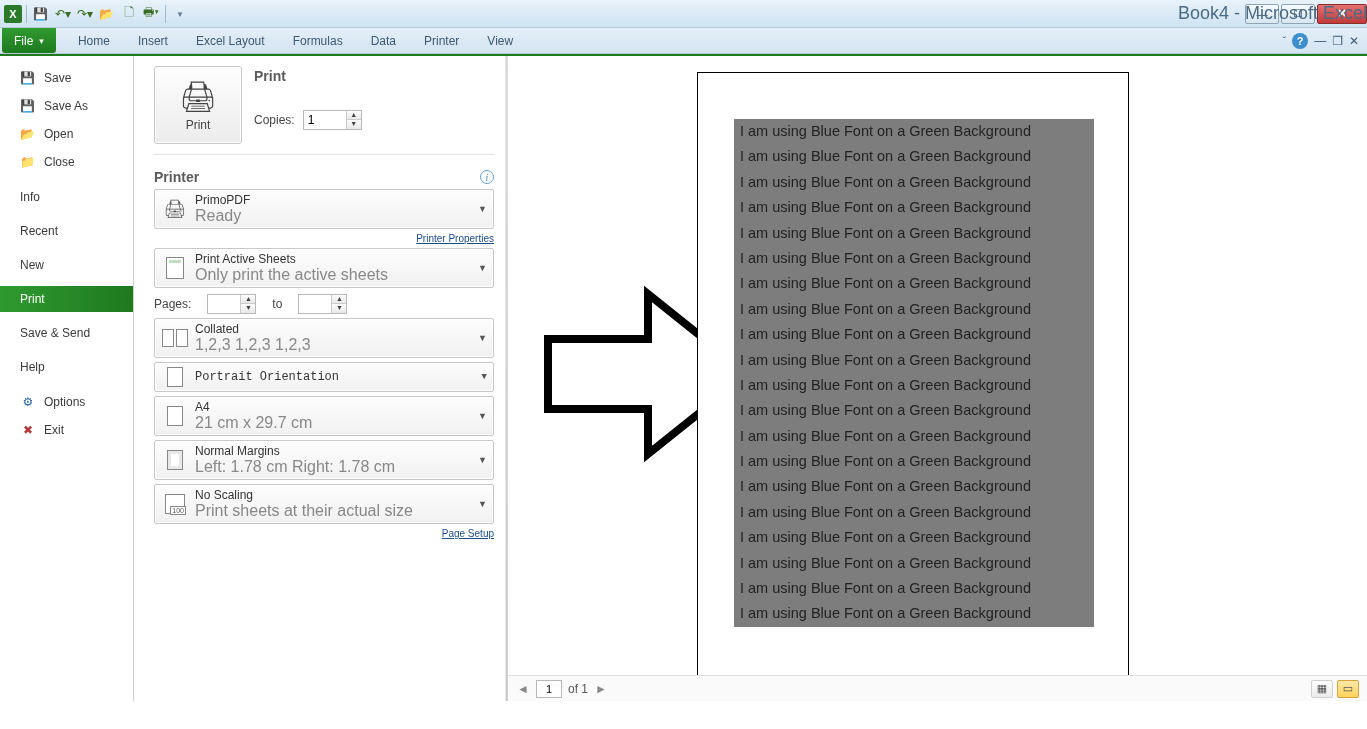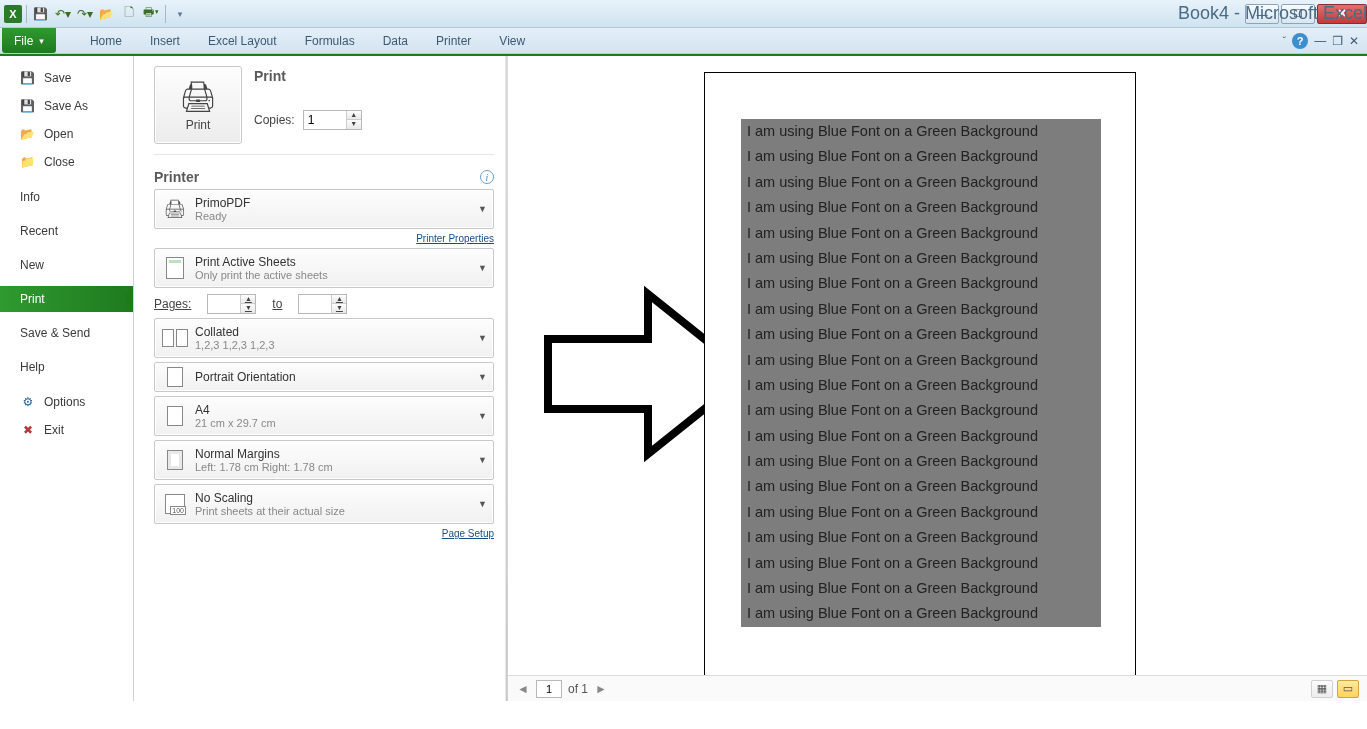--- a/index.html
+++ b/index.html
@@ -12,21 +12,21 @@
   .qat .excel-logo { width: 18px; height: 18px; background: #2a7a2a; border-radius: 2px; color: #fff; font-weight: bold; font-size: 11px; display: flex; align-items: center; justify-content: center; }
   .qat-sep { width: 1px; height: 18px; background: #a5b9c7; margin: 0 2px; }
   .title-text { position: absolute; left: 0; right: 0; text-align: right; color: #4a6b85; font-size: 18px; pointer-events: none; }
   .win-controls { margin-left: auto; display: flex; align-items: center; }
   .win-btn { width: 34px; height: 20px; margin-left: 2px; border: 1px solid #8fa5b7; border-radius: 2px; background: linear-gradient(to bottom,#f7fbfe,#d7e6f1); display: flex; align-items: center; justify-content: center; font-size: 11px; color: #2b4257; }
   .win-btn.close { width: 50px; background: linear-gradient(to bottom,#e27070,#c13a3a); border-color:#8c2c2c; color:#fff; font-weight:bold; }
 
   
   .ribbon-tabs { height: 26px; background: linear-gradient(to bottom,#e4eff8,#d3e4f1); border-bottom: 1px solid #b5c9d7; display: flex; align-items: stretch; padding-left: 2px; position: relative; }
   .tab { padding: 0 14px; display: flex; align-items: center; color: #3d5a72; font-size: 12px; }
-  .tab.file { background: linear-gradient(to bottom,#2f9a2f,#1e7a1e); color: #fff; font-weight: normal; border-radius: 0 0 3px 3px; margin-right: 20px; padding: 0 12px; }
+  .tab.file { background: linear-gradient(to bottom,#2f9a2f,#1e7a1e); color: #fff; font-weight: normal; border-radius: 0 0 3px 3px; margin-right: 8px; padding: 0 12px; }
   .tab.file .caret { margin-left: 6px; font-size: 9px; }
   .ribbon-right { margin-left: auto; display: flex; align-items: center; gap: 6px; padding-right: 8px; color: #3d5a72; }
   .help-circle { width: 16px; height: 16px; border-radius: 50%; background: #3d8ecf; color: #fff; font-size: 11px; display: flex; align-items: center; justify-content: center; font-weight: bold; }
   .ribbon-underline { height: 2px; background: #1e7a1e; }
 
   
   .backstage { display: flex; height: 645px; background: #fff; }
   .bs-left { width: 134px; background: #fff; border-right: 1px solid #d0d0d0; }
   .bs-item { padding: 6px 10px 6px 20px; display: flex; align-items: center; gap: 8px; color: #3a3a3a; font-size: 12px; }
   .bs-item.plain { padding-left: 20px; }
@@ -51,37 +51,37 @@
   .spinner { display: flex; align-items: center; border: 1px solid #b8b8b8; height: 20px; background: #fff; }
   .spinner input { width: 42px; border: none; outline: none; padding: 0 4px; font-size: 12px; height: 18px; }
   .spinner .spin-btns { display: flex; flex-direction: column; border-left: 1px solid #ccc; }
   .spinner .sb { width: 14px; height: 9px; font-size: 7px; line-height: 7px; text-align: center; background: linear-gradient(#fdfdfd,#e8e8e8); border-bottom: 1px solid #ccc; cursor: default; }
   .spinner .sb:last-child { border-bottom:none; }
 
   .printer-head, .settings-head { display:flex; justify-content: space-between; align-items:center; margin-top:14px; }
   .info-circle { width:14px;height:14px;border:1px solid #6aa0d0;border-radius:50%;color:#3d8ecf;font-size:10px;display:flex;align-items:center;justify-content:center;font-style:italic;font-family:Georgia,serif; }
 
   .dropdown { border: 1px solid #c8c8c8; border-radius: 2px; background: linear-gradient(to bottom,#fdfdfd,#f1f1f1); height: 40px; display: flex; align-items: center; padding: 0 22px 0 6px; position: relative; margin-top: 4px; box-shadow: inset 0 0 0 1px #fff; }
-  .dropdown.small { height: 30px; }
+  .dropdown.small { height: 30px; font-family: Liberation Mono, monospace; }
   .dd-icon { width: 28px; height: 28px; display:flex; align-items:center; justify-content:center; margin-right:6px; color:#555; font-size:18px; flex-shrink:0; }
   .dd-text .line1 { color:#333; font-size:12px; }
-  .dd-text .line2 { color:#888; font-size:11px; }
+  .dd-text .line2 { color:#888; font-size:16px; }
   .dd-caret { position:absolute; right:6px; top:50%; transform:translateY(-50%); font-size:9px; color:#555; }
   .link { color:#1a4e8a; text-decoration: underline; font-size:10px; text-align:right; margin-top:4px; }
 
-  .pages-row { display:flex; align-items:center; gap:16px; margin-top:6px;text-decoration:underline; }
+  .pages-row { display:flex; align-items:center; gap:16px; margin-top:6px; }
   .pages-row .spinner input { width:32px; }
 
   
   .bs-divider { width: 2px; background: linear-gradient(to bottom,#e6e6e6,#d8d8d8); position:relative; }
   .bs-divider::before{ content:""; position:absolute; top:0; left:-1px; width:4px; height:100%; background:linear-gradient(to right, rgba(0,0,0,0.1), transparent);}
   
   .bs-preview { flex: 1; background: #fff; position: relative; display:flex; flex-direction:column; }
   .preview-canvas { flex:1; position:relative; overflow:hidden; }
-  .page-frame { position:absolute; left:196px; top:16px; width:432px; height:618px; border:1px solid #000; background:#fff; }
+  .page-frame { position:absolute; left:189px; top:16px; width:432px; height:618px; border:1px solid #000; background:#fff; }
   .page-inner { position:absolute; left:36px; top:46px; width:360px; background:#7d7d7d; padding: 0; }
   .page-inner .line { font-family: "Segoe UI", sans-serif; font-size:14.5px; color:#222; padding: 4px 6px; line-height: 1.2; }
 
   
   .arrow-svg { position:absolute; left:30px; top:228px; width:220px; height:180px; }
 
   
   .pager { height: 26px; border-top: 1px solid #dcdcdc; display:flex; align-items:center; padding: 0 8px; gap:6px; color:#555; background:#fafafa; }
   .pager .nav { width:14px; text-align:center; color:#888; font-size:12px; }
   .pager input { width:26px; height:18px; border:1px solid #b8b8b8; text-align:center; font-size:11px; }

